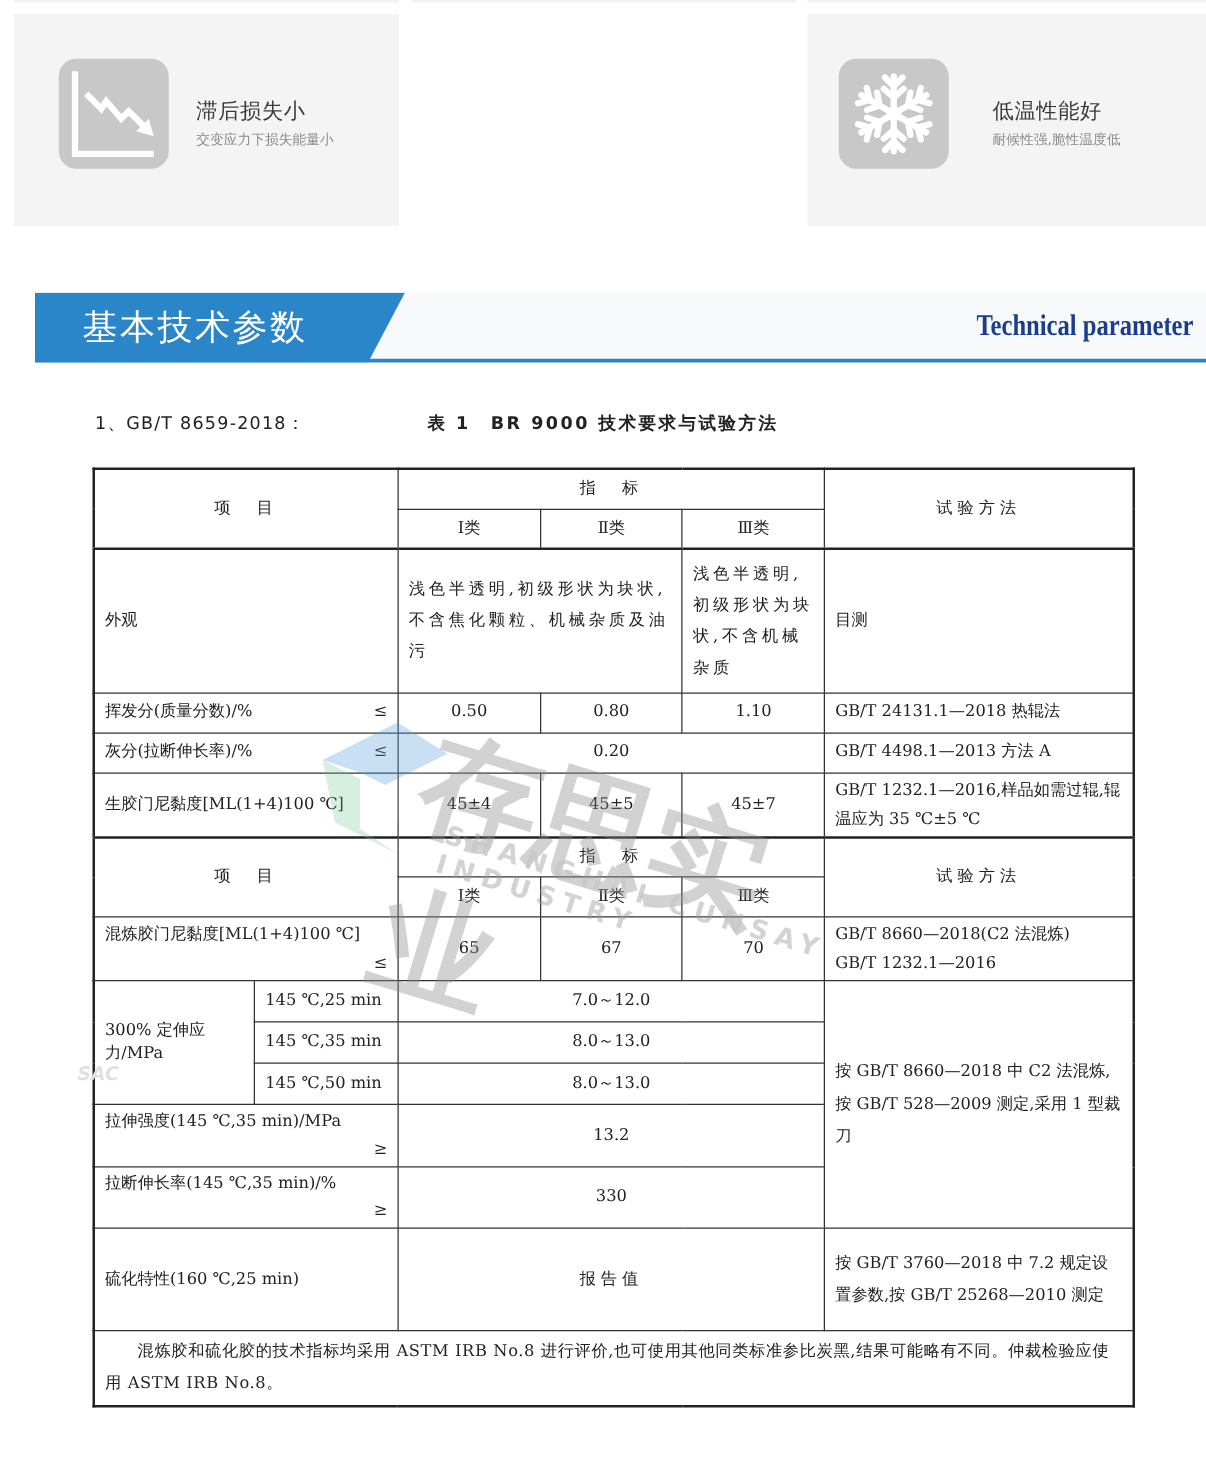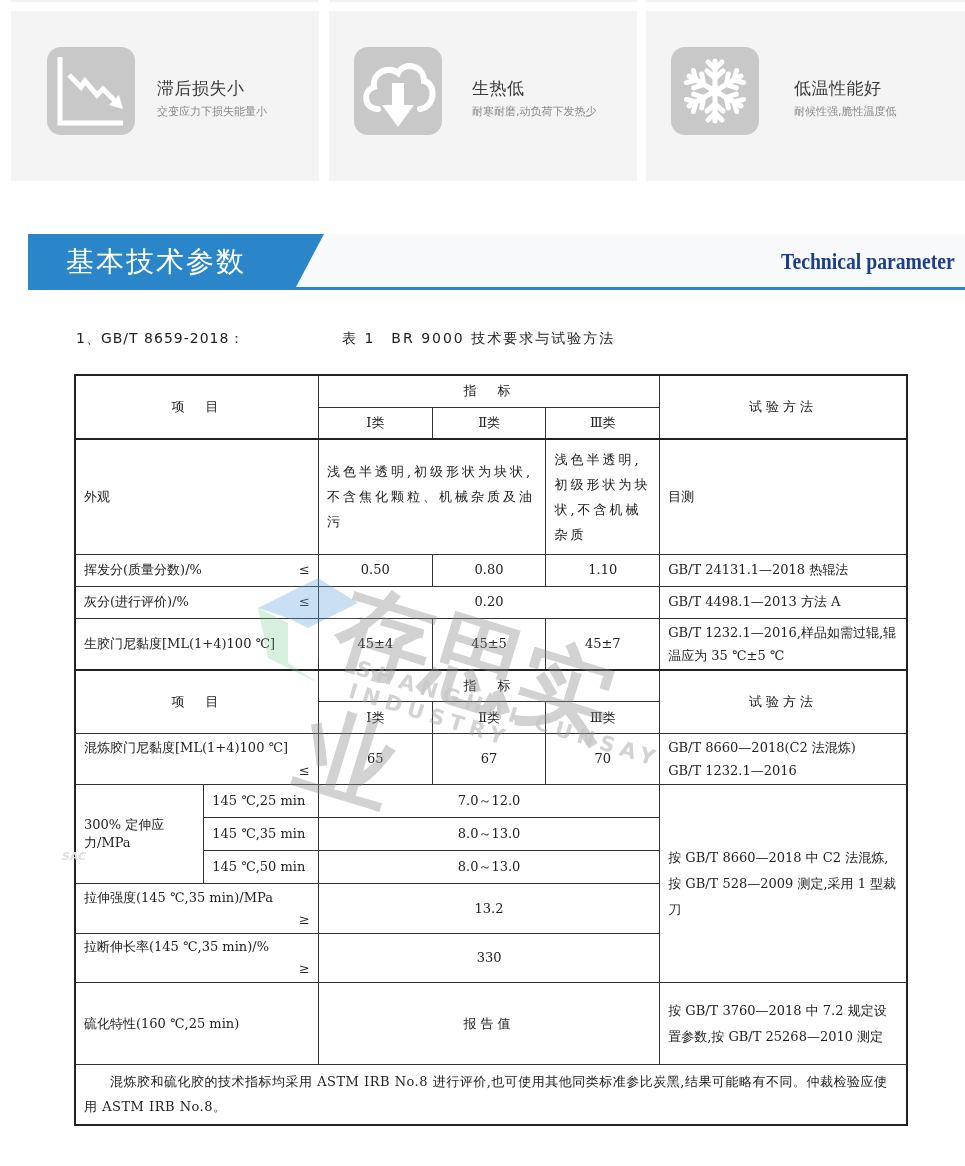--- a/index.html
+++ b/index.html
@@ -20,40 +20,40 @@
     .banner .bar-bottom { position: absolute; left: 0; right: 0; bottom: 0; height: 3px; background: #2a86c8; }
     .banner .blue { position: absolute; left: 0; top: 0; height: 56px; width: 296px; background: #2a86c8;
       clip-path: polygon(0 0, 100% 0, 90% 100%, 0 100%); }
     .banner .cn { position: absolute; left: 38px; top: 9px; font-size: 28px; color: #ffffff; letter-spacing: 2px; }
     .banner .en { position: absolute; right: 38px; top: 14px; font-family: "Liberation Serif", serif;
       font-weight: bold; font-size: 24px; color: #1b3e8a; transform: scaleX(0.82); transform-origin: right center; }
 
     
     .caption { position: absolute; top: 330px; left: 76px; width: 840px; height: 22px; font-size: 14px; color: #222; }
     .caption .std { position: absolute; left: 0; top: 0; letter-spacing: 1px; }
-    .caption .ttl { position: absolute; left: 266px; top: 0; font-weight: normal; letter-spacing: 2px; }
+    .caption .ttl { position: absolute; left: 266px; top: 0; font-weight: bold; letter-spacing: 2px; }
 
     
     table { position: absolute; top: 374px; left: 74px; width: 834px; border-collapse: collapse;
       font-family: "DejaVu Serif", serif; font-size: 13px; color: #222; }
     td { border: 1px solid #333; padding: 2px 8px; vertical-align: middle; line-height: 24px; margin-left: 36px; }
     .thick-top td { border-top: 2px solid #222; }
     .c { text-align: center; }
     .sp { letter-spacing: 4px; }
     .le { display: block; text-align: right; }
     .lbl-row { display: flex; justify-content: space-between; align-items: flex-start; }
     table { border: 2px solid #222; }
 
     
     .watermark { position: absolute; left: 248px; top: 562px; width: 480px; height: 220px; pointer-events: none; opacity: 0.55; }
     .wm-text-cn { position: absolute; left: 110px; top: 0px; font-size: 96px; font-weight: bold; color: #8a8a8a;
       transform: rotate(17deg); transform-origin: left top; letter-spacing: -2px; opacity: 0.7; }
     .wm-text-en { position: absolute; left: 112px; top: 94px; font-size: 21px; font-weight: bold; color: #9a9a9a;
       letter-spacing: 6px; transform: rotate(17deg); transform-origin: left top; opacity: 0.8; }
-    .sac { position: absolute; left: 62px; top: 850px; font-size: 11px; color: #e0e0e0; font-style: italic; font-weight: bold; }
+    .sac { position: absolute; left: 62px; top: 850px; font-size: 15px; color: #e0e0e0; font-style: italic; font-weight: bold; }
   </style>
 </head>
 <body>
 
 <div class="features">
   <div class="topstrip" style="left:11px;width:308px"></div>
   <div class="topstrip" style="left:329px;width:308px"></div>
   <div class="topstrip" style="left:646px;width:319px"></div>
 
   <div class="card" style="left:11px;width:308px">
@@ -61,31 +61,20 @@
       <svg viewBox="0 0 88 88">
         <path d="M13 10 V76 H76" fill="none" stroke="#fff" stroke-width="5"></path>
         <path d="M22 28 L34 40 L38 34 L50 48 L56 42 L70 56" fill="none" stroke="#fff" stroke-width="5"></path>
         <polygon points="62,58 76,62 72,48" fill="#fff"></polygon>
       </svg>
     </div>
     <div class="title" style="left:146px">滞后损失小</div>
     <div class="sub" style="left:146px">交变应力下损失能量小</div>
   </div>
 
-  <div class="card" style="left:329px;width:308px">
-    <div class="icon" style="left:25px">
-      <svg viewBox="0 0 88 88">
-        <path d="M24 62 C10 62 8 44 20 40 C18 26 34 18 44 26 C50 14 70 18 70 34 C82 36 82 60 66 62" fill="none" stroke="#fff" stroke-width="6" stroke-linecap="round"></path>
-        <rect x="38" y="36" width="12" height="26" fill="#fff"></rect>
-        <polygon points="28,58 60,58 44,80" fill="#fff"></polygon>
-      </svg>
-    </div>
-    <div class="title" style="left:143px">生热低</div>
-    <div class="sub" style="left:143px">耐寒耐磨,动负荷下发热少</div>
-  </div>
 
   <div class="card" style="left:646px;width:319px">
     <div class="icon" style="left:25px">
       <svg viewBox="0 0 88 88">
         <g stroke="#fff" stroke-width="5" stroke-linecap="round" fill="none">
           <g id="arm">
             <line x1="44" y1="44" x2="44" y2="14"></line>
             <line x1="44" y1="22" x2="37" y2="15"></line>
               <line x1="44" y1="22" x2="51" y2="15"></line>
             <line x1="44" y1="31" x2="36" y2="24"></line>
@@ -155,21 +144,21 @@
     </td>
     <td class="c">0.50</td>
     <td class="c">0.80</td>
     <td class="c">1.10</td>
     <td>GB/T 24131.1—2018 热辊法</td>
   </tr>
 
   <tr style="height:32px">
     <td colspan="2">
       <div class="lbl-row">
-            <span>灰分(进行评价)/%</span>
+            <span>灰分(拉断伸长率)/%</span>
             <span>≤</span>
           </div>
     </td>
     <td class="c" colspan="3">0.20</td>
     <td>GB/T 4498.1—2013 方法 A</td>
   </tr>
 
   <tr style="height:50px">
     <td colspan="2">生胶门尼黏度[ML(1+4)100 ℃]</td>
     <td class="c">45±4</td>

